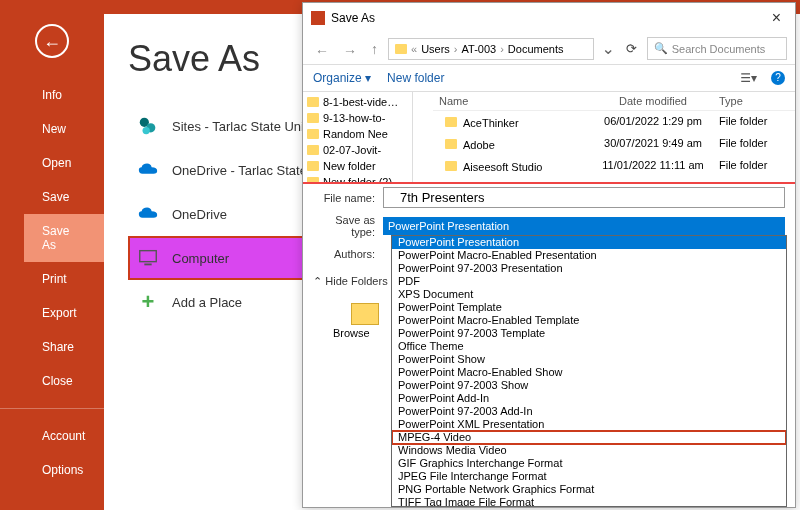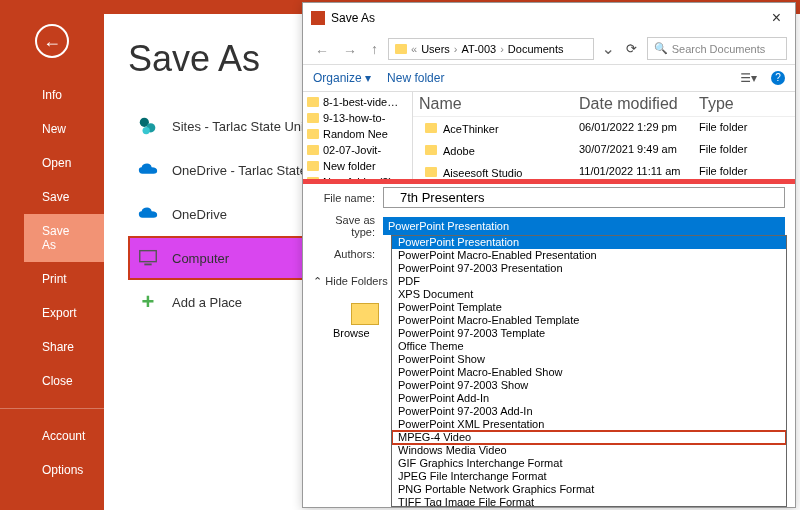--- a/index.html
+++ b/index.html
@@ -31,28 +31,28 @@
     .breadcrumb { flex: 1; border: 1px solid #ccc; padding: 4px 6px; font-size: 11px; display: flex; align-items: center; gap: 4px; }
     .bc-sep { color: #888; }
     .nav-drop { width: 16px; text-align: center; color: #666; cursor: pointer; }
     .refresh { font-size: 13px; color: #444; cursor: pointer; padding: 2px 4px; }
     .search-box { border: 1px solid #ccc; padding: 4px 6px; font-size: 11px; width: 140px; display: flex; align-items: center; gap: 4px; color: #888; }
     .dlg-toolbar { display: flex; align-items: flex-end; padding: 6px 10px; border-bottom: 1px solid #ddd; font-size: 12px; }
     .tb-item { color: #1a5ea8; cursor: pointer; margin-right: 16px; }
     .tb-view { margin-left: auto; display: flex; gap: 8px; color: #555; }
     .help-icon { width: 14px; height: 14px; background: #0078d4; border-radius: 50%; color: #fff; font-size: 10px; text-align: center; line-height: 14px; margin-left: 6px; }
     
-    .browser { display: flex; height: 92px; border-bottom: 5px solid #ef4444; }
+    .browser { display: flex; height: 92px; border-bottom: 2px solid #ef4444; gap: 20px; }
     .tree { width: 110px; border-right: 1px solid #ddd; overflow: hidden; padding: 2px 0; }
     .tree-item { font-size: 11px; padding: 2px 4px; display: flex; align-items: center; gap: 4px; white-space: nowrap; }
     .folder-ico { width: 12px; height: 10px; background: #ffd868; border-radius: 1px; display: inline-block; }
     .file-list { flex: 1; overflow: hidden; }
-    .fl-header { display: flex; font-size: 16px; color: #555; border-bottom: 1px solid #eee; }
+    .fl-header { display: flex; font-size: 11px; color: #555; border-bottom: 1px solid #eee; }
     .fl-col-name { width: 160px; padding: 3px 6px; }
-    .fl-col-date { width: 120px; padding: 3px 6px; }
+    .fl-col-date { width: 120px; padding: 3px 6px; text-align: center; }
     .fl-col-type { padding: 3px 6px; }
     .fl-row { display: flex; font-size: 11px; padding: 1px 0; }
     .fl-row .folder-ico { margin: 2px 6px 0 6px; }
     
     .form-row { display: flex; align-items: center; padding: 3px 10px; font-size: 11px; }
     .form-label { width: 70px; text-align: right; padding-right: 8px; color: #333; }
     .form-input { flex: 1; border: 1px solid #999; padding: 2px 16px; font-size: 13px; }
     .dropdown-sel { flex: 1; border: 1px solid #0078d4; background: #0078d4; color: #fff; padding: 2px 4px; font-size: 11px; position: relative; }
     .dropdown-popup { position: absolute; left: 88px; top: 232px; width: 396px; background: #fff; border: 1px solid #666; z-index: 10; max-height: 272px; overflow: hidden; }
     .dd-item { font-size: 11px; padding: 0px 6px; line-height: 13px; cursor: pointer; white-space: nowrap; }

